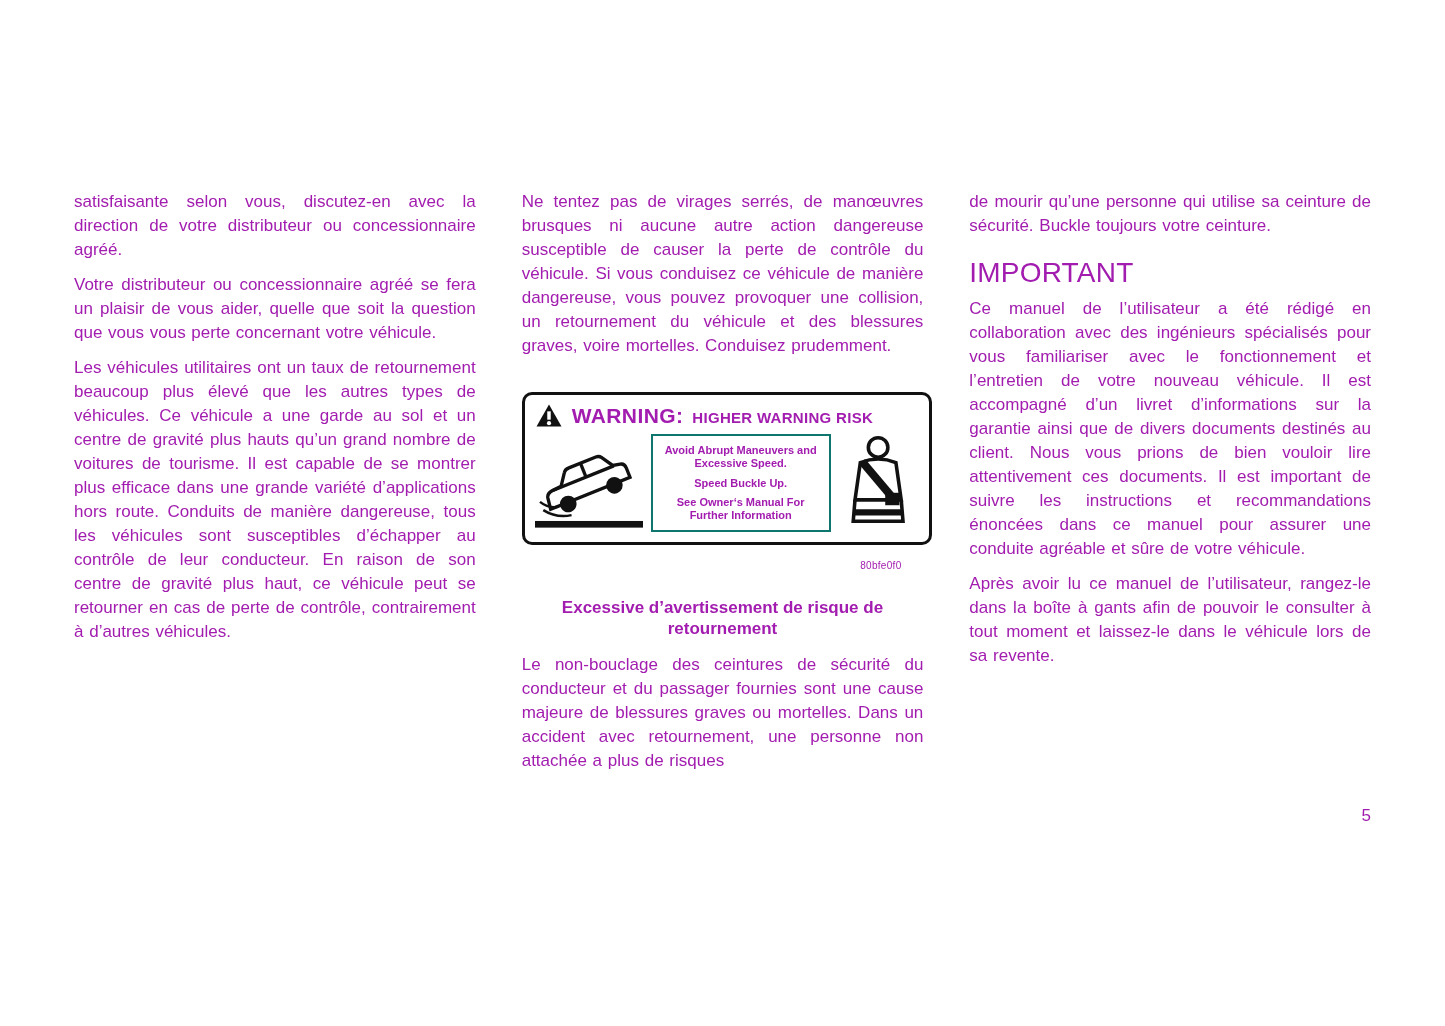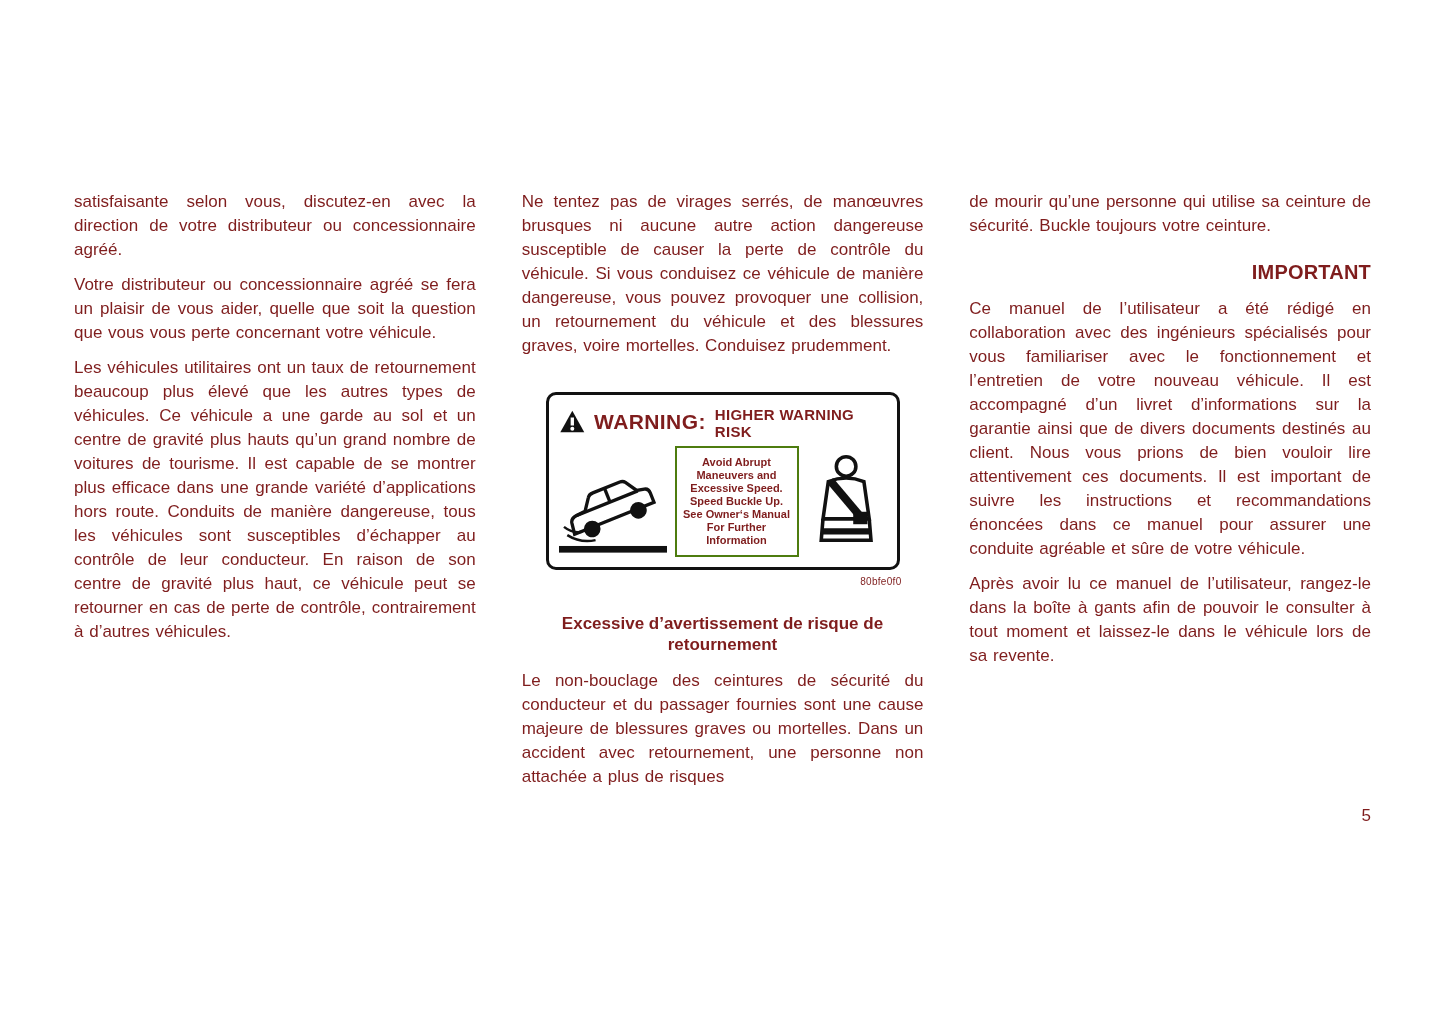--- a/index.html
+++ b/index.html
@@ -1,81 +1,80 @@
 <!DOCTYPE html>
 <html lang="fr"><head>
 <meta charset="utf-8">
 <style>
   html, body { margin: 0; padding: 0; background: #e8e8e8; }
   .page {
     position: relative;
     width: 1445px;
     height: 1026px;
     background: #ffffff;
-    color: #7f1d1d;
+    color: #a21caf;
     font-family: "Liberation Sans", sans-serif;
     overflow: hidden;
     margin: 0 auto;
   }
   .columns {
     display: flex;
     gap: 46px;
     padding: 190px 74px 0 74px;
     box-sizing: border-box;
   }
   .col { flex: 1 1 0; min-width: 0; }
 
   p.body-text {
     font-size: 17px;
     line-height: 24px;
     text-align: justify;
     margin: 0 0 11px 0;
     word-spacing: 1px;
   }
   h2.section-heading {
-    font-size: 20px;
+    font-size: 28px;
     line-height: 31px;
-    font-weight: bold;
+    font-weight: normal;
     letter-spacing: 0.2px;
     margin: 19px 0 9px 0;
-    text-align: right;
   }
 
   
   figure.label-figure { margin: 34px 0 14px 0; padding: 0; }
   .warning-label {
-    width: 354px;
+    width: 410px;
     margin: 0 auto;
     border: 3px solid #111;
     border-radius: 10px;
     padding: 8px 10px 10px 10px;
     box-sizing: border-box;
     background: #fff;
   }
   .label-header { display: flex; align-items: center; gap: 9px; }
   .warning-word { font-size: 21px; font-weight: bold; letter-spacing: 0.4px; }
   .title-rest  { font-size: 15px; font-weight: bold; letter-spacing: 0.3px; padding-top: 3px; }
   .label-body { display: flex; align-items: stretch; gap: 8px; margin-top: 6px; }
   .vehicle-wrap { width: 110px; display: flex; align-items: flex-end; justify-content: center; }
   .label-textbox {
     flex: 1 1 auto;
-    border: 2px solid #4d7c0f;
+    border: 2px solid #0f766e;
     padding: 8px 6px;
     display: flex;
     flex-direction: column;
     justify-content: space-between;
     text-align: center;
     font-weight: bold;
     font-size: 11px;
     line-height: 13px;
   }
   .person-wrap { width: 86px; display: flex; align-items: center; justify-content: center; }
   .label-code {
     width: 358px;
-    margin: 6px auto 0 auto;
+    margin: 15px auto 0 auto;
     text-align: right;
     font-size: 10px;
     letter-spacing: 0.3px;
   }
   figcaption.figure-caption {
     margin: 26px auto 0 auto;
     width: 345px;
     text-align: center;
     font-weight: bold;
     font-size: 17px;

